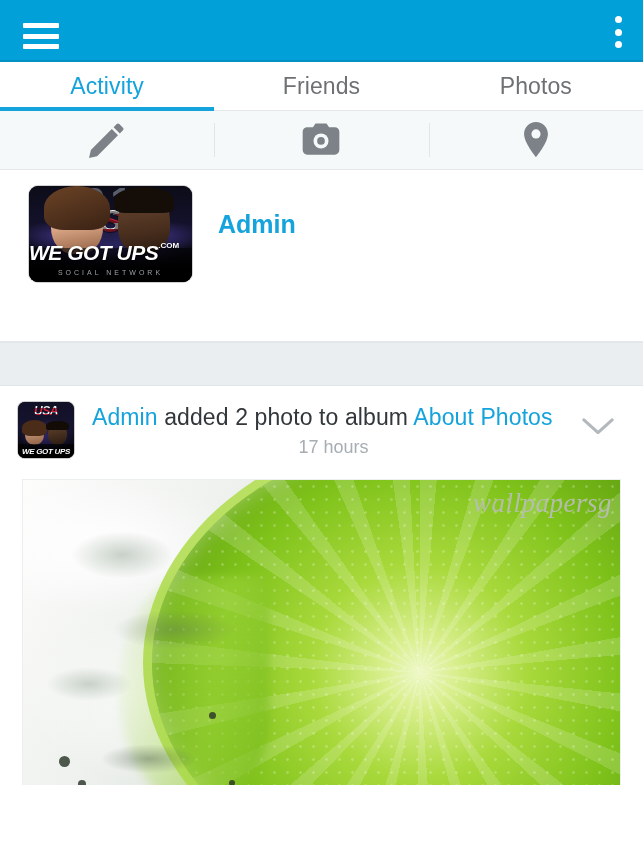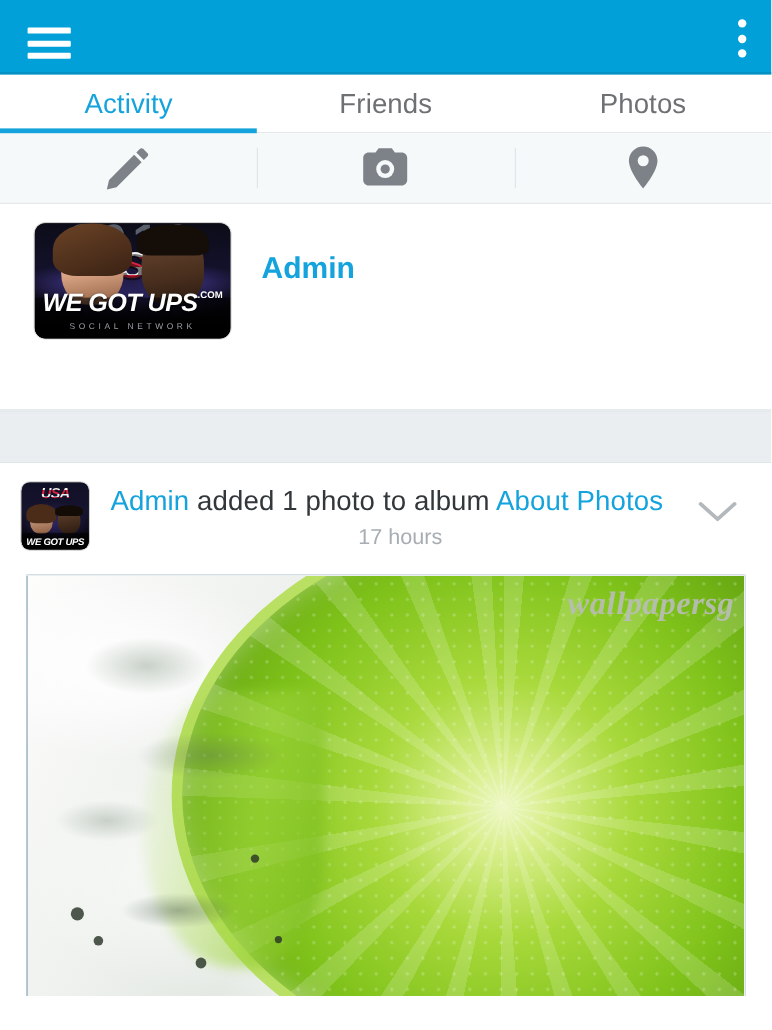--- a/index.html
+++ b/index.html
@@ -214,21 +214,20 @@
   }
   .avatar-big .body {
     position: absolute;
     bottom: 0; left: 0; right: 0; height: 34px;
     background: linear-gradient(180deg, rgba(0,0,0,.55), #000 70%);
   }
   .avatar-big .logo {
     position: absolute;
     left: 0; right: 0;
     bottom: 17px;
-    text-align: center;
     font-size: 21px;
     font-weight: bold;
     font-style: italic;
     color: #ffffff;
     letter-spacing: -0.5px;
     text-shadow: 0 1px 2px #000;
     white-space: nowrap;
   }
   .avatar-big .logo .dotcom {
     font-size: 8px;
@@ -434,28 +433,27 @@
     flex: 0 0 auto;
     display: flex;
     justify-content: center;
     padding-top: 14px;
     cursor: pointer;
   }
 
   
   .post-photo {
     margin: 21px 22px 0 22px;
-    height: 351px;
+    height: 306px;
     position: relative;
     overflow: hidden;
     background: #0c4a6e;
     cursor: pointer;
     border: 1px solid #eceff0;
     border-bottom: none;
-    font-weight: bold;
   }
   .lime-bg { position: absolute; inset: 0; background: #f2f4f1; }
   .lime-water {
     position: absolute; inset: 0;
     background:
       radial-gradient(ellipse 34% 30% at 14% 22%, #ffffff 0%, rgba(255,255,255,0) 72%),
       radial-gradient(ellipse 40% 38% at 30% 72%, #fbfcfb 0%, rgba(250,252,250,0) 76%),
       linear-gradient(118deg, #fdfdfc 0%, #eef1ee 28%, #e3e8e2 44%, #f4f6f3 58%, #ffffff 100%);
   }
   .lime-fruit {
@@ -610,21 +608,21 @@
       <div class="avatar-small">
         <div class="s-stage"></div>
         <div class="s-usa">USA</div>
         <div class="s-face a"></div>
         <div class="s-face b"></div>
         <div class="s-bar"></div>
         <div class="s-logo">WE GOT UPS</div>
       </div>
 
       <div class="post-text">
-        <div class="post-line"><span class="lnk">Admin</span><span> added 1 photo to album </span><span class="lnk">About Photos</span></div>
+        <div class="post-line"><span class="lnk">Admin</span><span> added 2 photo to album </span><span class="lnk">About Photos</span></div>
         <div class="post-time">17 hours</div>
       </div>
 
       <div class="chevron-wrap">
         <svg width="34" height="22" viewBox="0 0 24 14">
           <path d="M2 2 L12 11 L22 2" fill="none" stroke="#b3b8bc" stroke-width="2.2" stroke-linecap="round" stroke-linejoin="round"></path>
         </svg>
       </div>
     </div>
 

